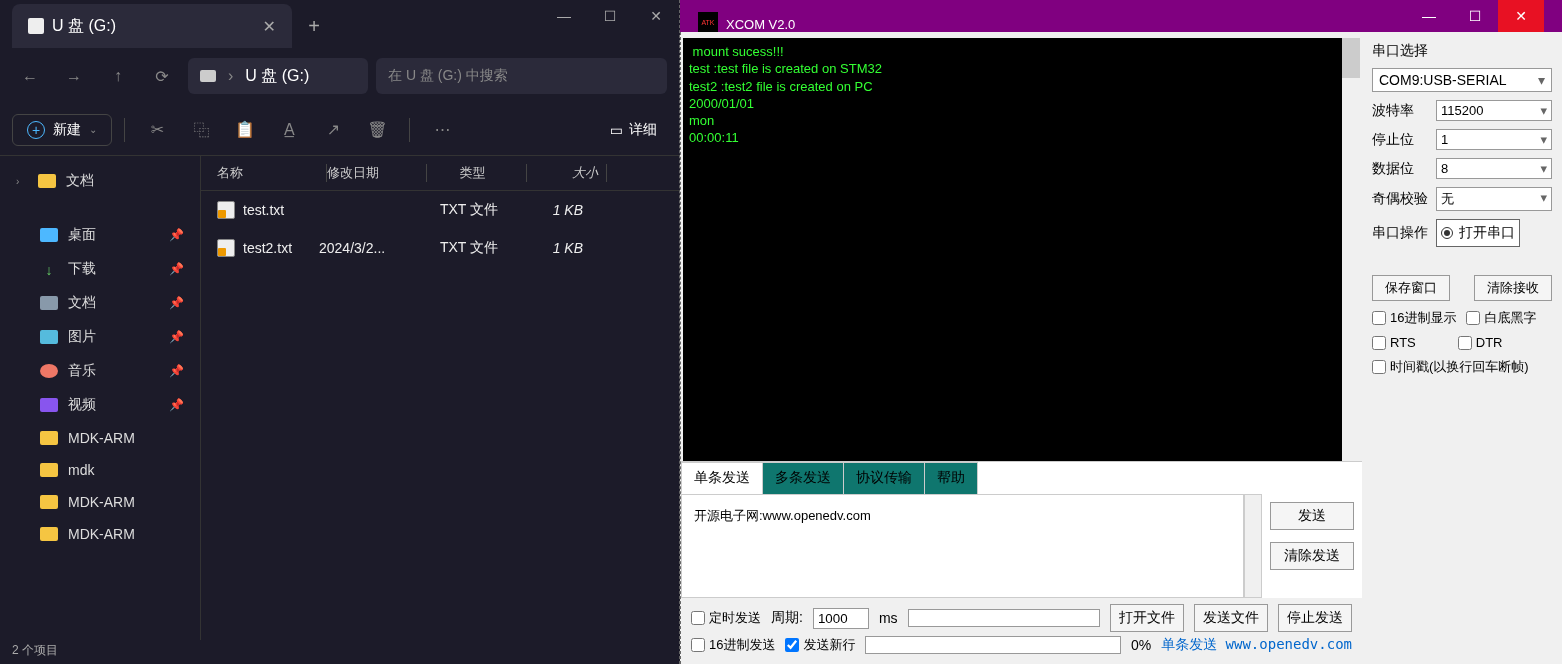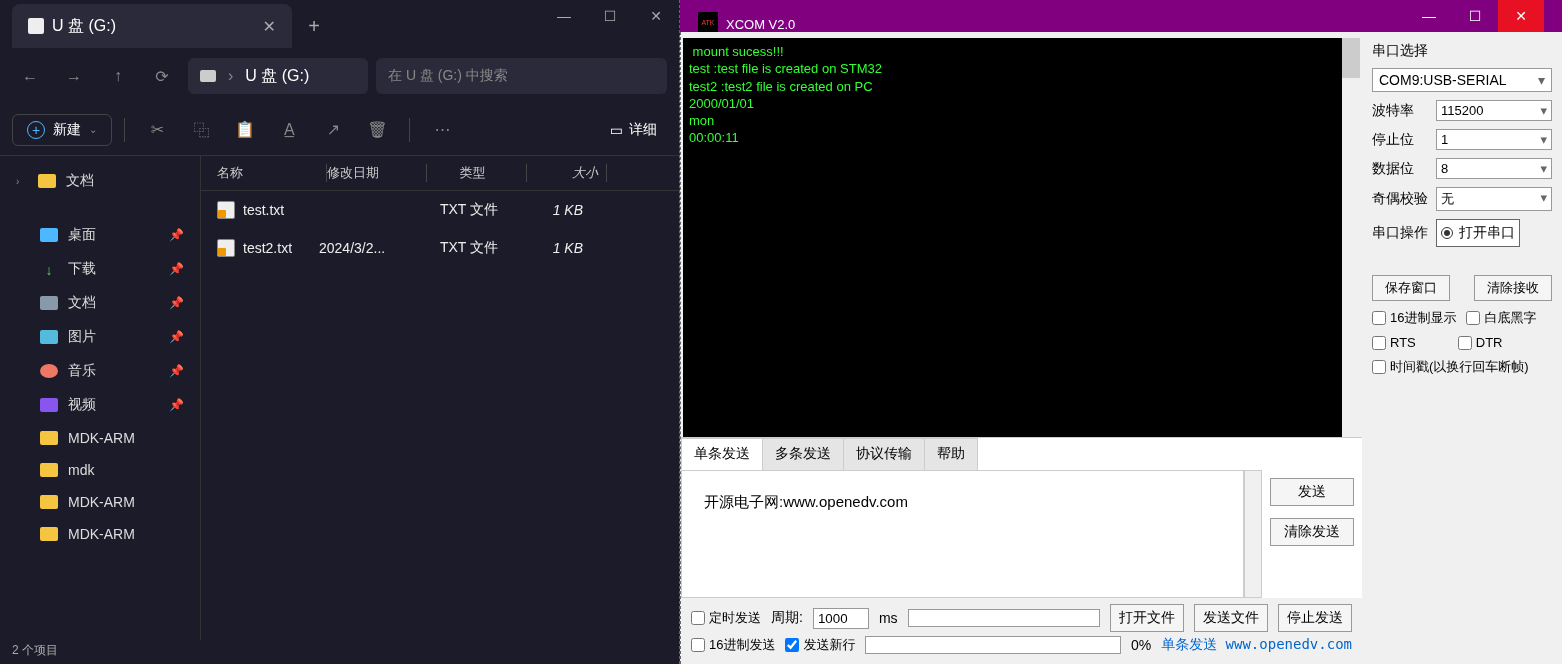--- a/index.html
+++ b/index.html
@@ -57,24 +57,24 @@
 .xc-title .logo{width:20px;height:20px;background:#000;margin-right:8px;display:flex;align-items:center;justify-content:center;font-size:7px;color:#f33;}
 .xc-winbtns{margin-left:auto;display:flex;}
 .xc-winbtns div{width:46px;height:32px;display:flex;align-items:center;justify-content:center;font-size:14px;}
 .xc-winclose{background:#e81123;}
 .xc-main{flex:1;display:flex;min-height:0;border-left:1px dashed #666;}
 .xc-term-wrap{flex:1;display:flex;flex-direction:column;min-height:0;}
 .xc-term{flex:1;background:#000;color:#3f3;font-family:"Courier New",monospace;font-size:13px;padding:6px;white-space:pre;overflow:hidden;line-height:1.25;margin:6px 2px 0 2px;position:relative;}
 .xc-term-scroll{position:absolute;right:0;top:0;width:18px;height:100%;background:#f0f0f0;}
 .xc-term-scroll-thumb{width:100%;height:40px;background:#ccc;}
 .xc-tabs{display:flex;background:#fff;border-top:1px solid #ccc;font-size:14px;}
-.xc-tabs div{padding:6px 12px;border:1px solid #ccc;border-bottom:none;background:#e5e5e5;margin-right:-1px;}
+.xc-tabs div{padding:6px 12px;border:1px solid #ccc;border-bottom:none;background:#0f766e;margin-right:-1px;}
 .xc-tabs div.active{background:#fff;border-bottom:1px solid #fff;}
 .xc-sendbox{display:flex;background:#fff;}
-.xc-sendtext{flex:1;height:128px;border:1px solid #ccc;padding:22px;font-size:15px;font-family:"SimSun",monospace;resize:none;position:relative;}
+.xc-sendtext{flex:1;height:104px;border:1px solid #ccc;padding:12px;font-size:13px;font-family:"SimSun",monospace;resize:none;position:relative;}
 .xc-send-scroll{width:18px;background:#f0f0f0;border:1px solid #ccc;}
 .xc-sendbtns{width:100px;display:flex;flex-direction:column;gap:12px;padding:8px;}
 .xc-btn{border:1px solid #999;background:#f5f5f5;padding:4px 8px;font-size:14px;text-align:center;}
 .xc-bottom{padding:6px 10px;font-size:14px;}
 .xc-bottom-row{display:flex;align-items:center;gap:10px;margin-bottom:4px;}
 .xc-bottom input[type=text]{width:56px;border:1px solid #999;padding:2px 4px;}
 .xc-progress{flex:1;height:18px;border:1px solid #999;background:#fff;}
 .xc-side{width:200px;padding:10px;display:flex;flex-direction:column;gap:8px;font-size:14px;}
 .xc-field{display:flex;align-items:center;gap:4px;}
 .xc-field label{width:60px;}

